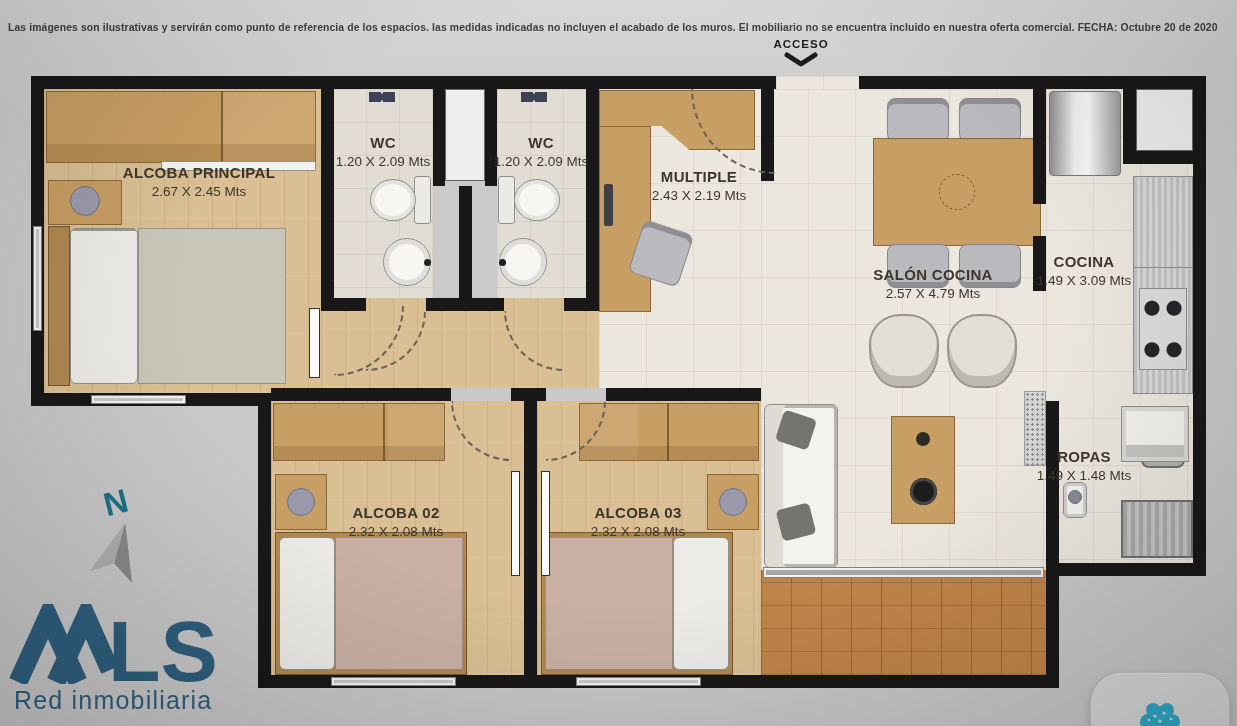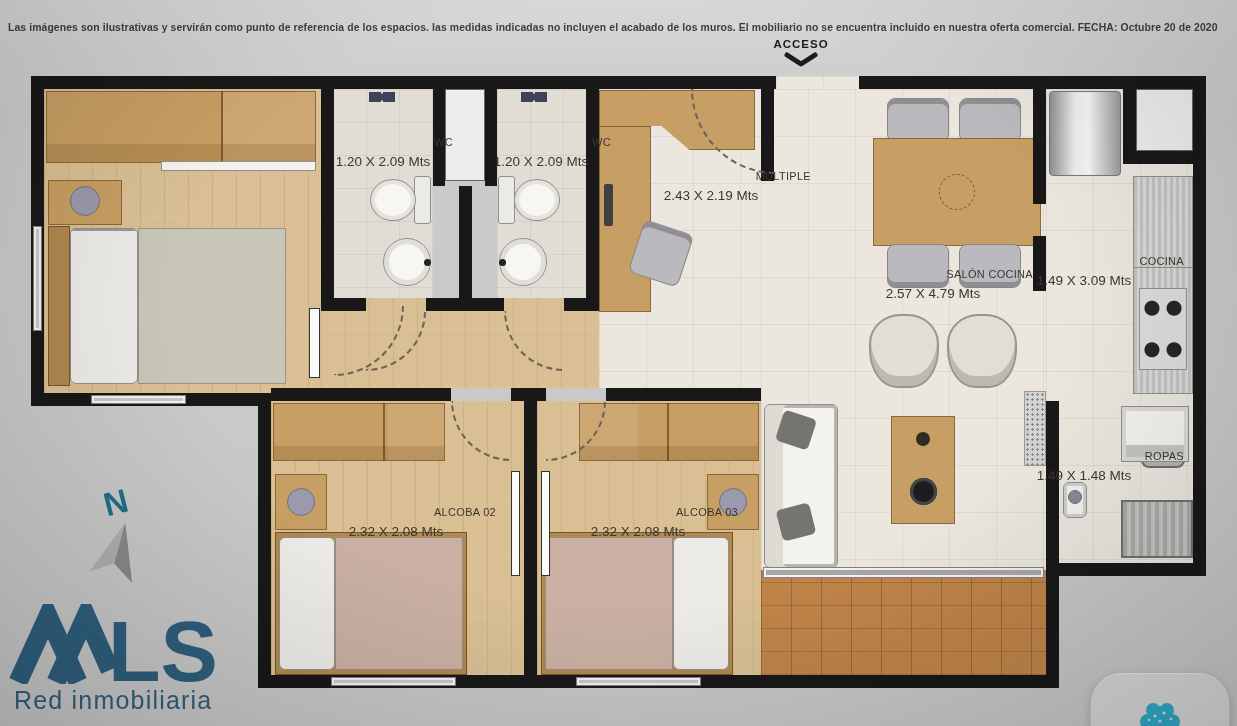--- a/index.html
+++ b/index.html
@@ -32,21 +32,21 @@
   .chair{position:absolute;background:#bababe;border:1px solid #85858b;border-radius:8px;box-sizing:border-box;
          box-shadow:inset 0 5px 0 rgba(90,90,96,.45);}
   .armchair{position:absolute;background:#e0ded7;border:2px solid #97958d;box-sizing:border-box;
          border-radius:45% 45% 40% 40% / 40% 40% 52% 52%;box-shadow:inset 0 -10px 0 rgba(120,118,110,.35);}
   .arc{position:absolute;box-sizing:border-box;}
   .arc-bl{border-left:2px dashed #6b6358;border-bottom:2px dashed #6b6358;border-bottom-left-radius:100%;}
   .arc-br{border-right:2px dashed #6b6358;border-bottom:2px dashed #6b6358;border-bottom-right-radius:100%;}
   .win{position:absolute;background:#c7c7c7;border:1px solid #828282;box-shadow:inset 0 0 0 2px #f2f2f2;box-sizing:border-box;}
   .leaf{position:absolute;background:#fbfbf9;border:1px solid #333;box-sizing:border-box;}
   .rlabel{position:absolute;text-align:center;color:#3c362c;z-index:40;}
-  .rname{font-size:11px;font-weight:400;letter-spacing:.3px;line-height:21px;text-align:right;}
+  .rname{font-size:15px;font-weight:700;letter-spacing:.3px;line-height:21px;}
   .rdims{font-size:13.5px;font-weight:500;line-height:17px;}
   .speckle{position:absolute;background-color:#d4d4d2;
       background-image:radial-gradient(#8a8a88 1px,transparent 1.3px);background-size:5px 5px;
       border:1px solid #9a9a98;box-sizing:border-box;}
   .toilet-tank{position:absolute;background:#eceae6;border:1px solid #8f8f8f;border-radius:3px;box-sizing:border-box;}
   .toilet-bowl{position:absolute;background:#f7f6f3;border:1px solid #8f8f8f;border-radius:50%;box-sizing:border-box;
       box-shadow:inset 0 0 0 4px #e4e2dd;}
   .sink-round{position:absolute;background:#f7f6f3;border:1px solid #8f8f8f;border-radius:50%;box-sizing:border-box;
       box-shadow:inset 0 0 0 5px #e0deda;}
   #disclaimer{position:absolute;left:8px;top:22px;width:1225px;font-size:10.4px;font-weight:700;color:#3e3e3e;
@@ -211,29 +211,33 @@
     <div class="arc arc-br" style="left:303px;top:230px;width:70px;height:70px"></div>
     <div class="leaf" style="left:278px;top:232px;width:11px;height:70px"></div>
     <div class="leaf" style="left:480px;top:395px;width:9px;height:105px"></div>
     <div class="leaf" style="left:510px;top:395px;width:9px;height:105px"></div>
     <div class="win" style="left:60px;top:319px;width:95px;height:9px"></div>
     <div class="win" style="left:2px;top:150px;width:9px;height:105px"></div>
     <div class="win" style="left:300px;top:601px;width:125px;height:9px"></div>
     <div class="win" style="left:545px;top:601px;width:125px;height:9px"></div>
     <div class="win" style="left:732px;top:491px;width:281px;height:11px;background:#a6a6a6"></div>
 
+    <div class="rlabel" style="left:68px;top:86px;width:200px">
+      <div class="rname">ALCOBA PRINCIPAL</div>
+      <div class="rdims">2.67 X 2.45 Mts</div>
+    </div>
     <div class="rlabel" style="left:282px;top:56px;width:140px">
       <div class="rname">WC</div>
       <div class="rdims">1.20 X 2.09 Mts</div>
     </div>
     <div class="rlabel" style="left:440px;top:56px;width:140px">
       <div class="rname">WC</div>
       <div class="rdims">1.20 X 2.09 Mts</div>
     </div>
-    <div class="rlabel" style="left:580px;top:90px;width:200px">
+    <div class="rlabel" style="left:568px;top:90px;width:200px">
       <div class="rname">MULTIPLE</div>
       <div class="rdims">2.43 X 2.19 Mts</div>
     </div>
     <div class="rlabel" style="left:802px;top:188px;width:200px">
       <div class="rname">SALÓN COCINA</div>
       <div class="rdims">2.57 X 4.79 Mts</div>
     </div>
     <div class="rlabel" style="left:953px;top:175px;width:200px">
       <div class="rname">COCINA</div>
       <div class="rdims">1.49 X 3.09 Mts</div>

